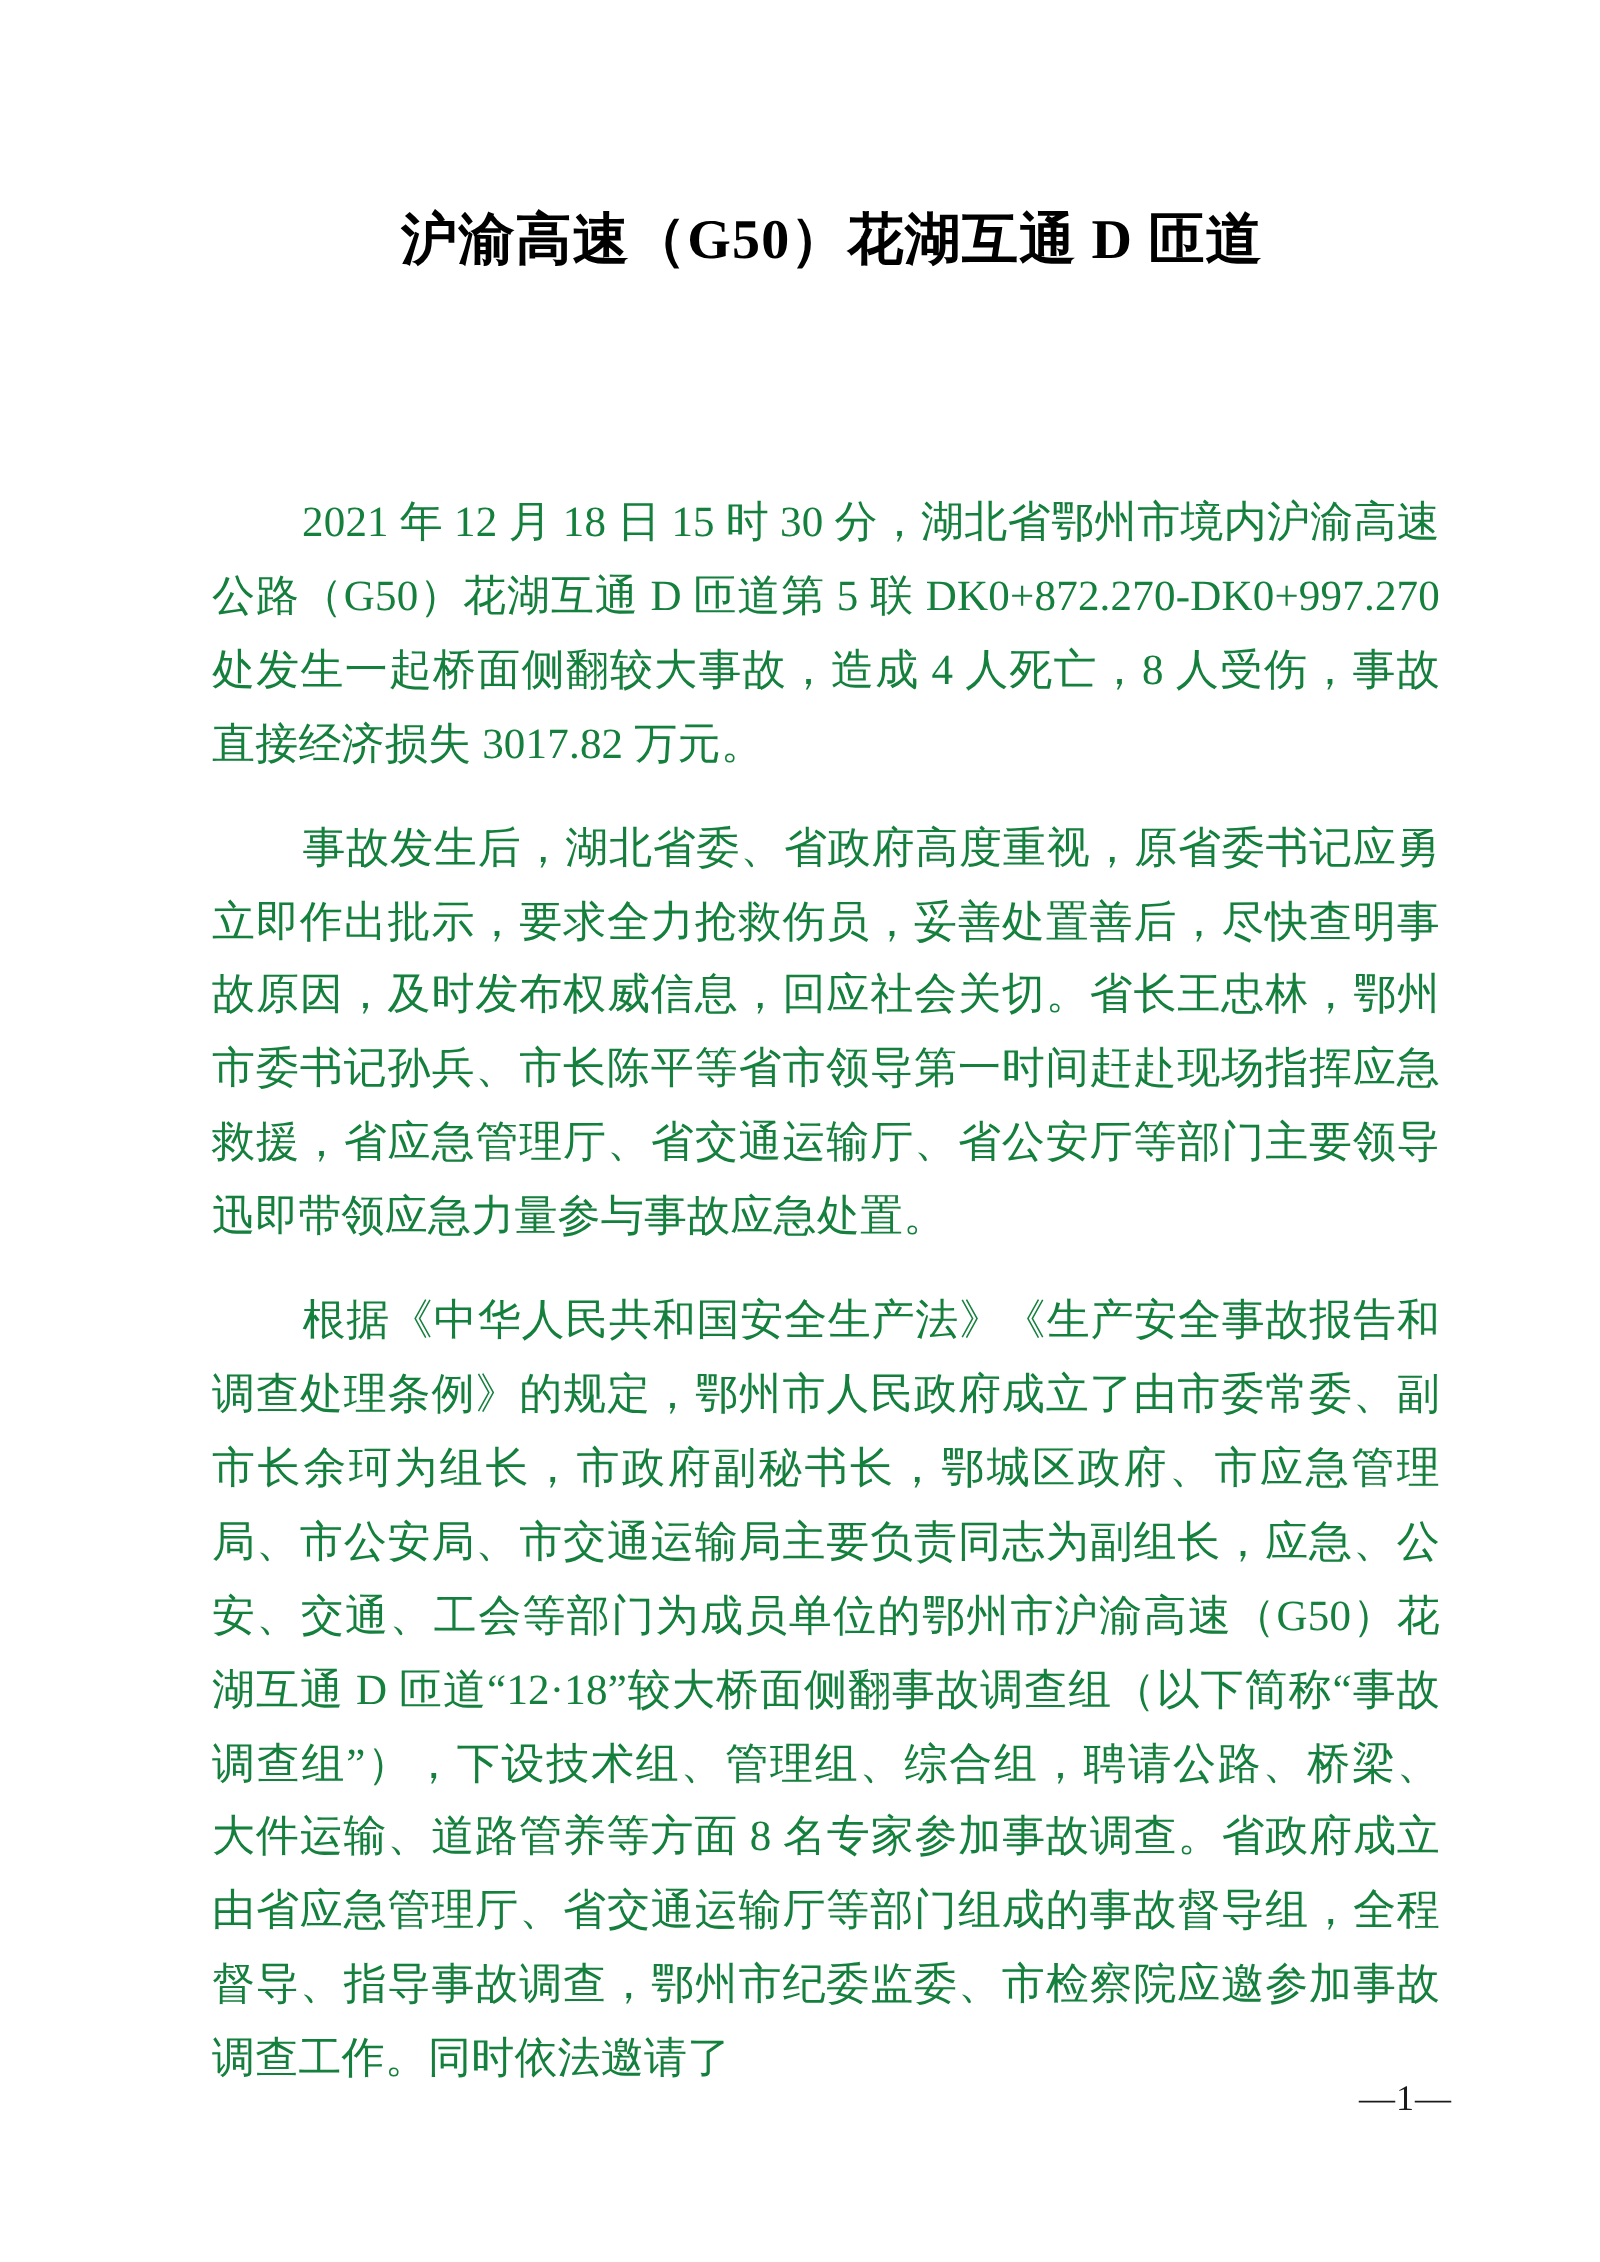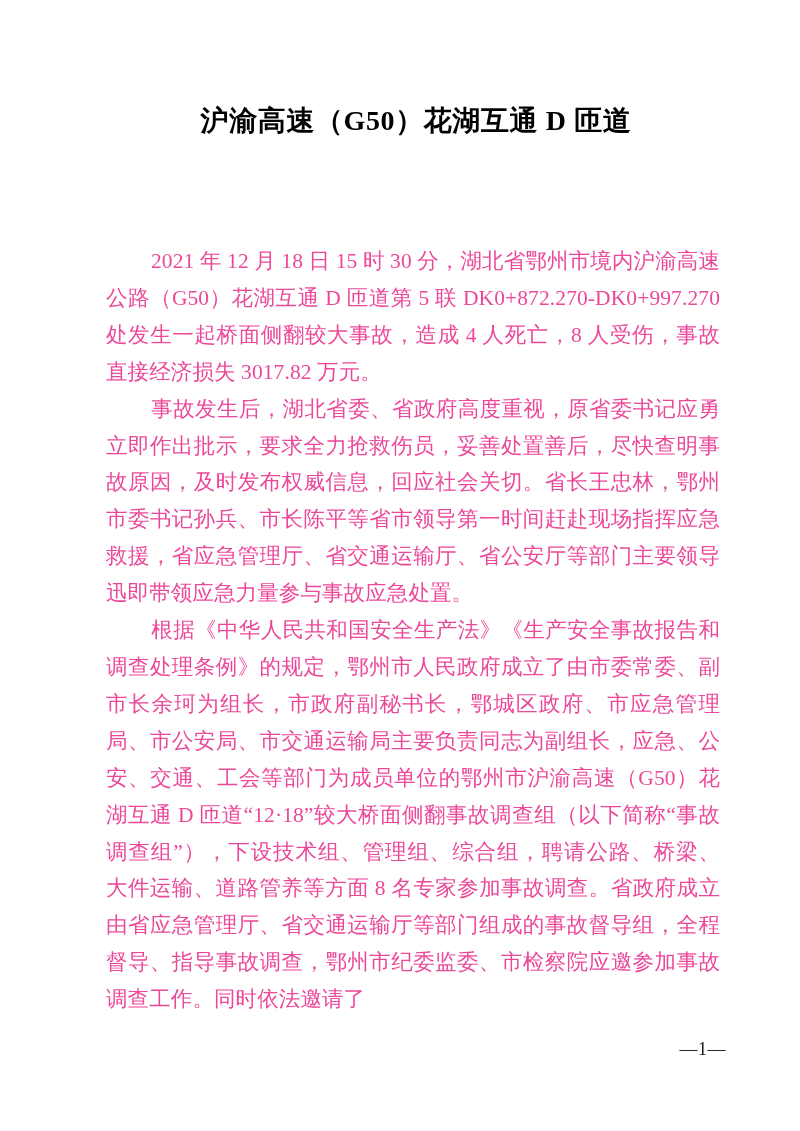--- a/index.html
+++ b/index.html
@@ -54,25 +54,25 @@
   }
   .para {
     font-family: "Liberation Serif", "DejaVu Serif", serif;
     font-size: 21.5px;
     line-height: 36.9px;
     text-align: justify;
     text-align-last: left;
     text-justify: inter-character;
     letter-spacing: 0.1px;
     margin: 0;
-    color: #ec4899;
+    color: #15803d;
     word-break: break-all;
   }
   .para + .para {
-    margin-top: 0;
+    margin-top: 15px;
   }
   .para .indent {
     display: inline-block;
     width: 45px;
   }
 
   
   .page-number {
     position: absolute;
     left: 0;

